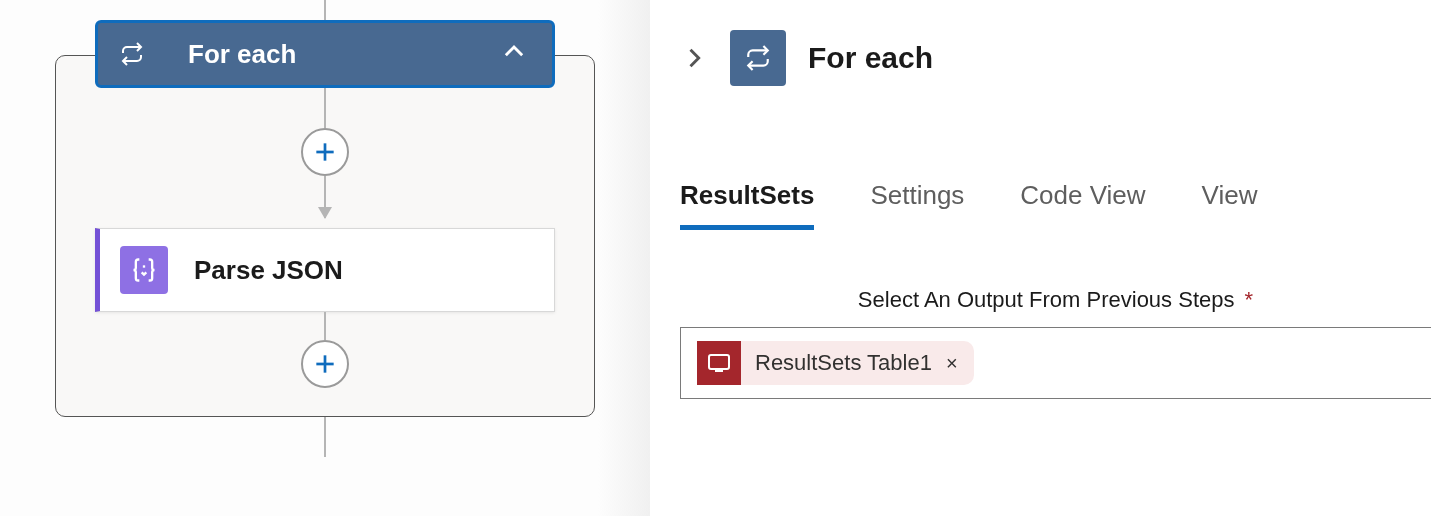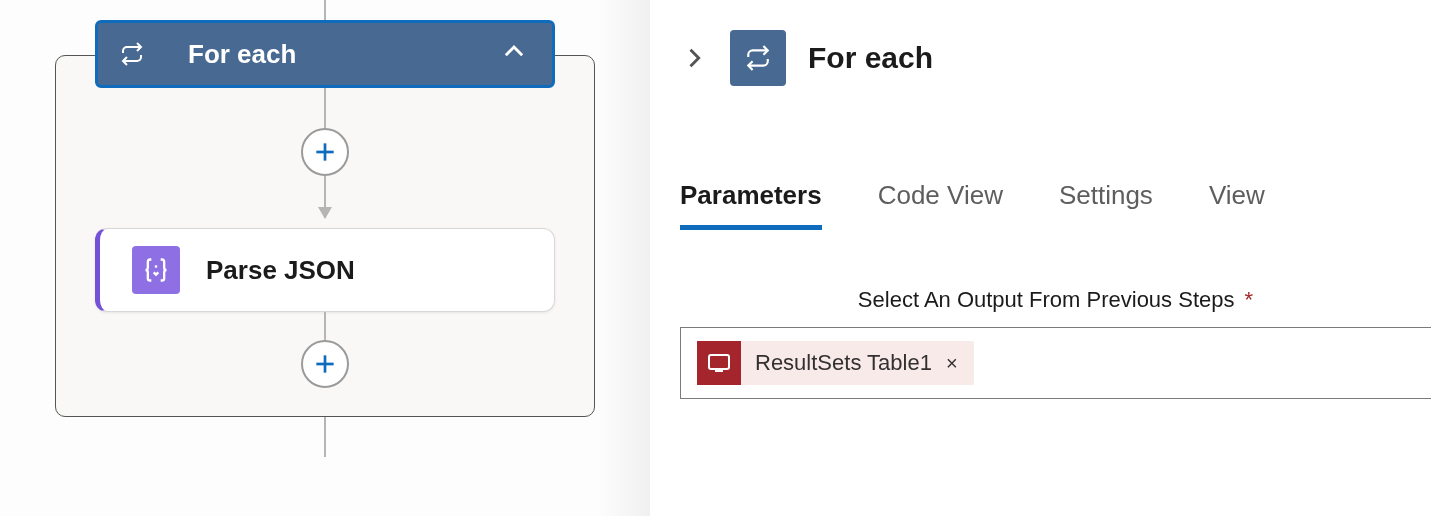--- a/index.html
+++ b/index.html
@@ -94,25 +94,25 @@
     z-index: 2;
   }
   .add-button svg { stroke: #0f6cbd; }
 
   .inner-card {
     width: 460px;
     height: 84px;
     background: #fff;
     border: 1px solid #d8d8d8;
     border-left: 5px solid #7451d6;
-    border-radius: 12px;
+    border-radius: 0;
     box-shadow: 0 1px 3px rgba(0,0,0,0.08);
     display: flex;
     align-items: center;
-    padding: 0 32px;
+    padding: 0 20px;
   }
   .inner-card .parse-icon {
     width: 48px;
     height: 48px;
     background: #8e70e4;
     border-radius: 4px;
     display: flex;
     align-items: center;
     justify-content: center;
     margin-right: 26px;
@@ -189,21 +189,21 @@
     display: flex;
     align-items: center;
     padding: 0 16px;
     width: 100%;
   }
   .token-pill {
     display: inline-flex;
     align-items: center;
     background: #f9eaea;
     height: 44px;
-    border-radius: 2px;
+    border-radius: 10px;
     padding-right: 12px;
   }
   .token-pill .token-icon {
     width: 44px;
     height: 44px;
     background: #a4262c;
     display: flex;
     align-items: center;
     justify-content: center;
     margin-right: 14px;
@@ -299,23 +299,23 @@
         <polyline points="17 1 21 5 17 9"></polyline>
         <path d="M3 11V9a4 4 0 0 1 4-4h14"></path>
         <polyline points="7 23 3 19 7 15"></polyline>
         <path d="M21 13v2a4 4 0 0 1-4 4H3"></path>
       </svg>
     </span>
     <span class="details-title">For each</span>
   </div>
 
   <div class="tabs">
-    <div class="tab active">Parameters</div>
+    <div class="tab active">ResultSets</div>
+    <div class="tab">Settings</div>
     <div class="tab">Code View</div>
-    <div class="tab">Settings</div>
     <div class="tab">View</div>
   </div>
 
   <div class="field-label">
     <span>Select An Output From Previous Steps</span>
     <span class="req">*</span>
   </div>
 
   <div class="token-input">
     <span class="token-pill">

